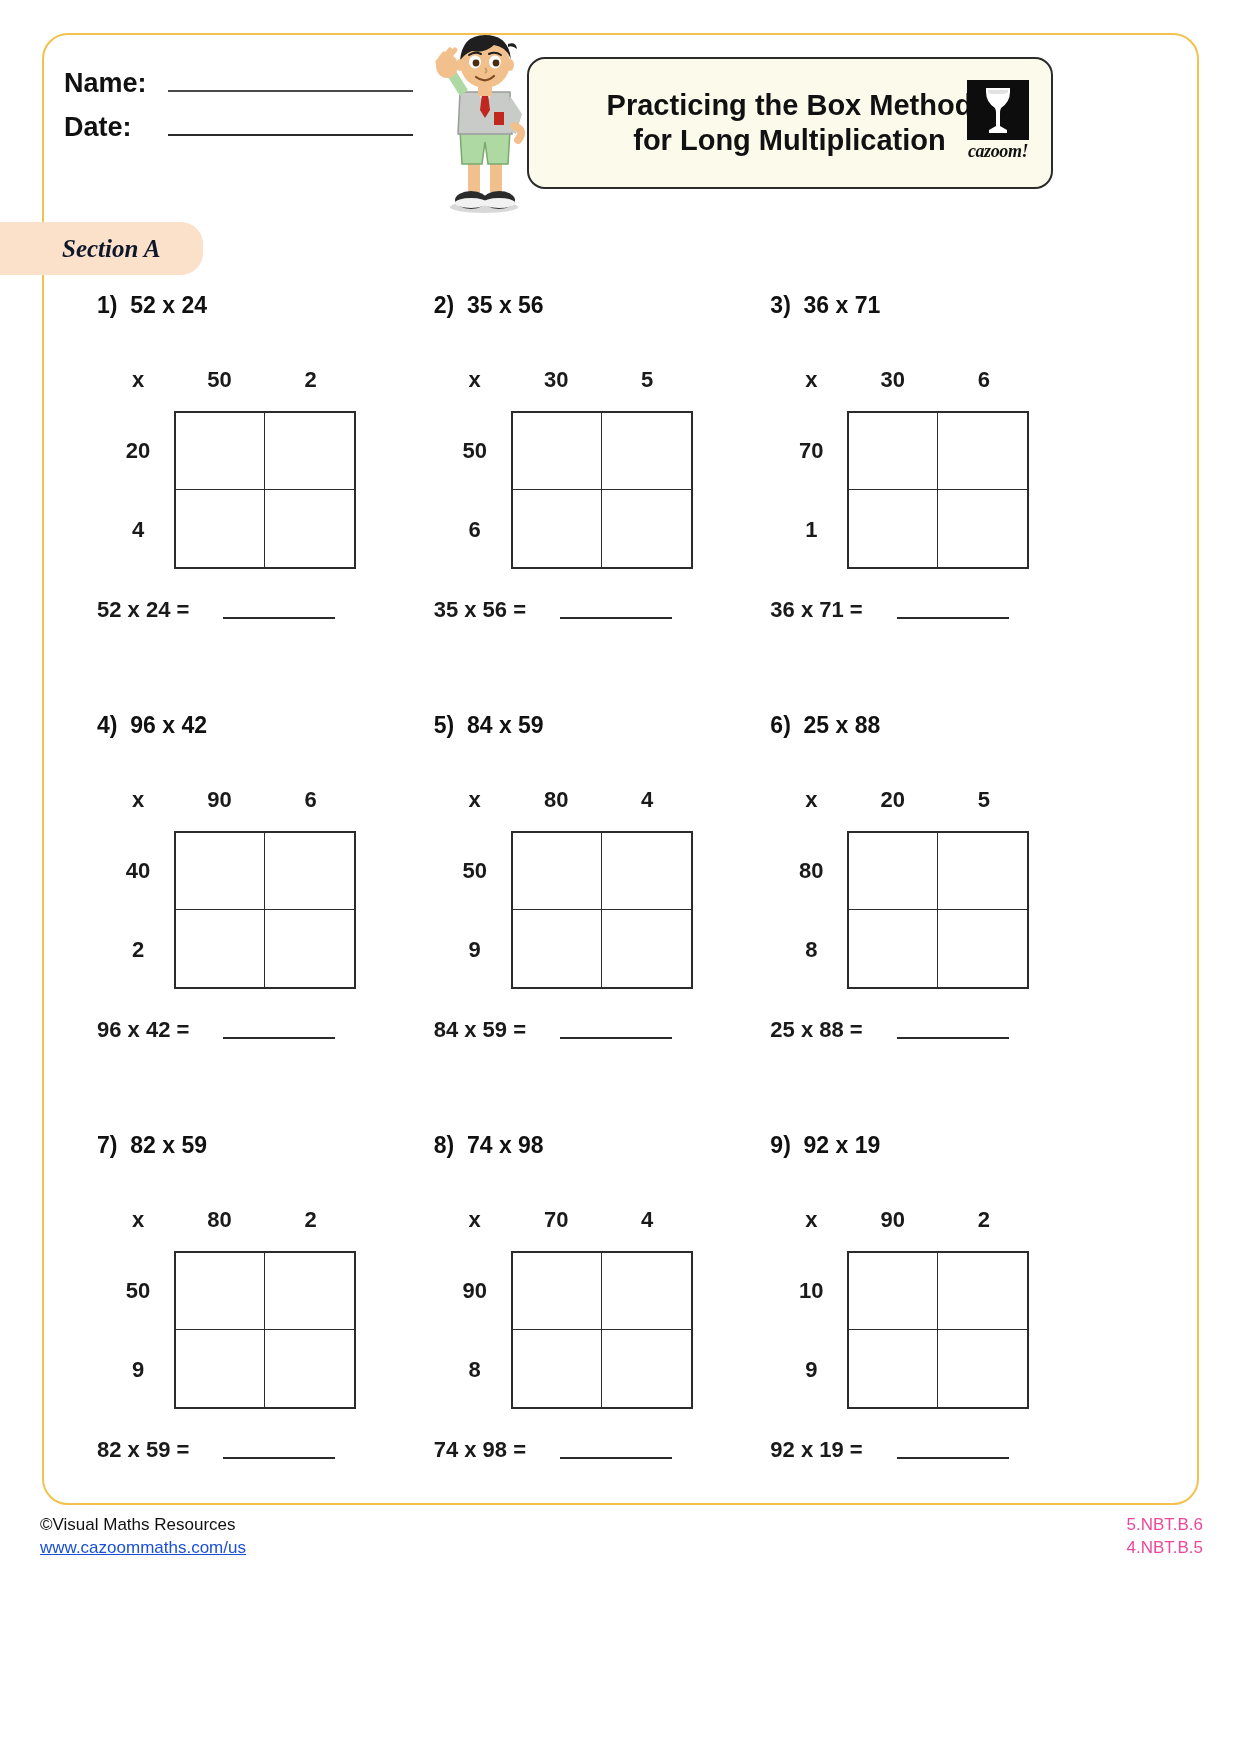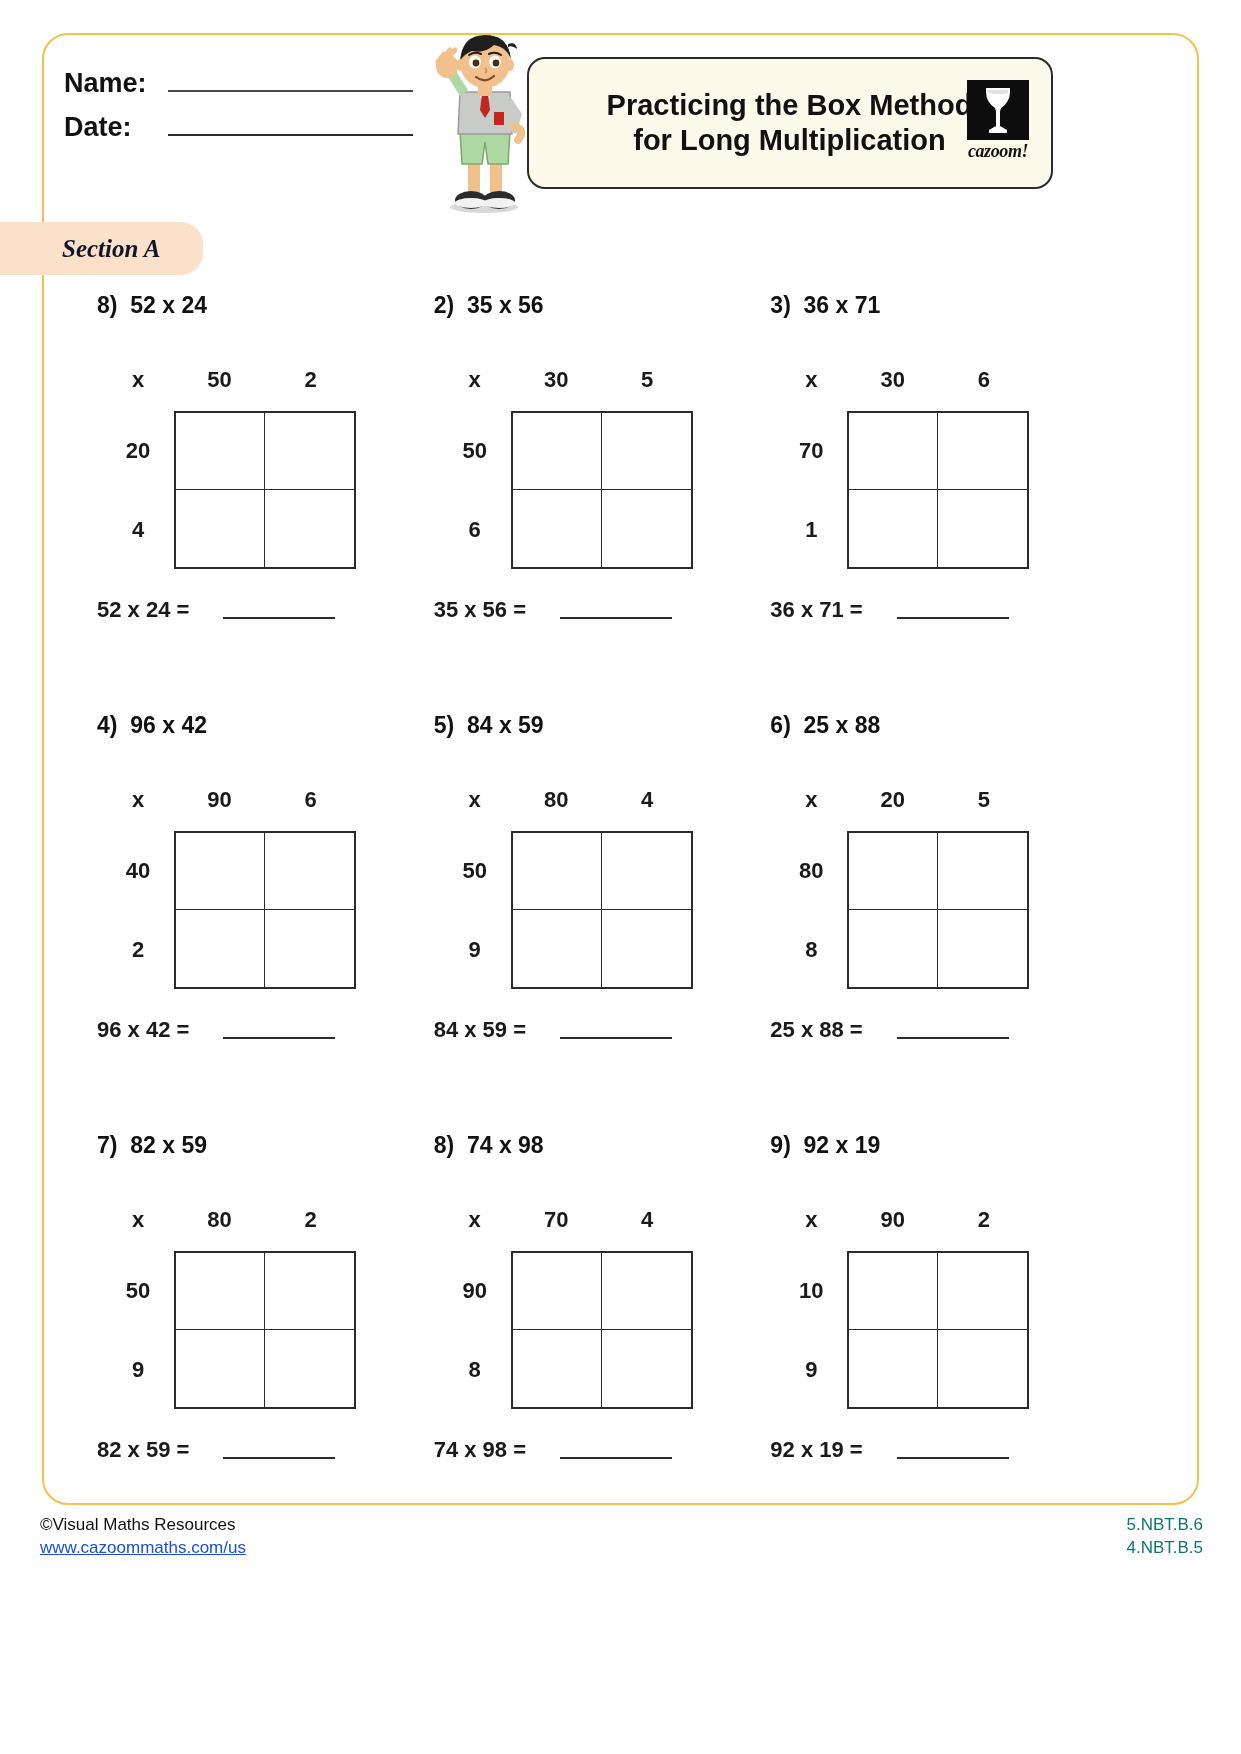--- a/index.html
+++ b/index.html
@@ -198,21 +198,21 @@
     position: absolute; left: 40px; top: 2px;
     font-size: 17px; line-height: 1.35; color: #111;
   }
   #footer-link { color: #1a4fd6; text-decoration: underline; display: block; }
   #footer-center {
     position: absolute; left: 0; right: 0; top: 24px;
     text-align: center; font-size: 17px; color: #111;
   }
   #footer-right {
     position: absolute; right: 38px; top: 2px;
-    text-align: left; font-size: 17px; line-height: 1.35; color: #0f766e;
+    text-align: left; font-size: 17px; line-height: 1.35; color: #ec4899;
   }
 </style>
 </head>
 <body>
 
 <div id="page">
 
   <div id="sheet-border"></div>
 
   <div id="header">
@@ -294,21 +294,21 @@
 
   <div id="section-banner">
     <span id="section-label">Section A</span>
   </div>
 
   <div id="problems">
 
     <div class="prob-row r1">
 
       <div class="prob">
-        <div class="prob-title">8)  52 x 24</div>
+        <div class="prob-title">1)  52 x 24</div>
         <div class="box-head">
           <span class="hdr-x">x</span>
           <span class="hdr-col">50</span>
           <span class="hdr-col">2</span>
         </div>
         <div class="box-body">
           <div class="row-labels">
             <span class="row-label">20</span>
             <span class="row-label">4</span>
           </div>

